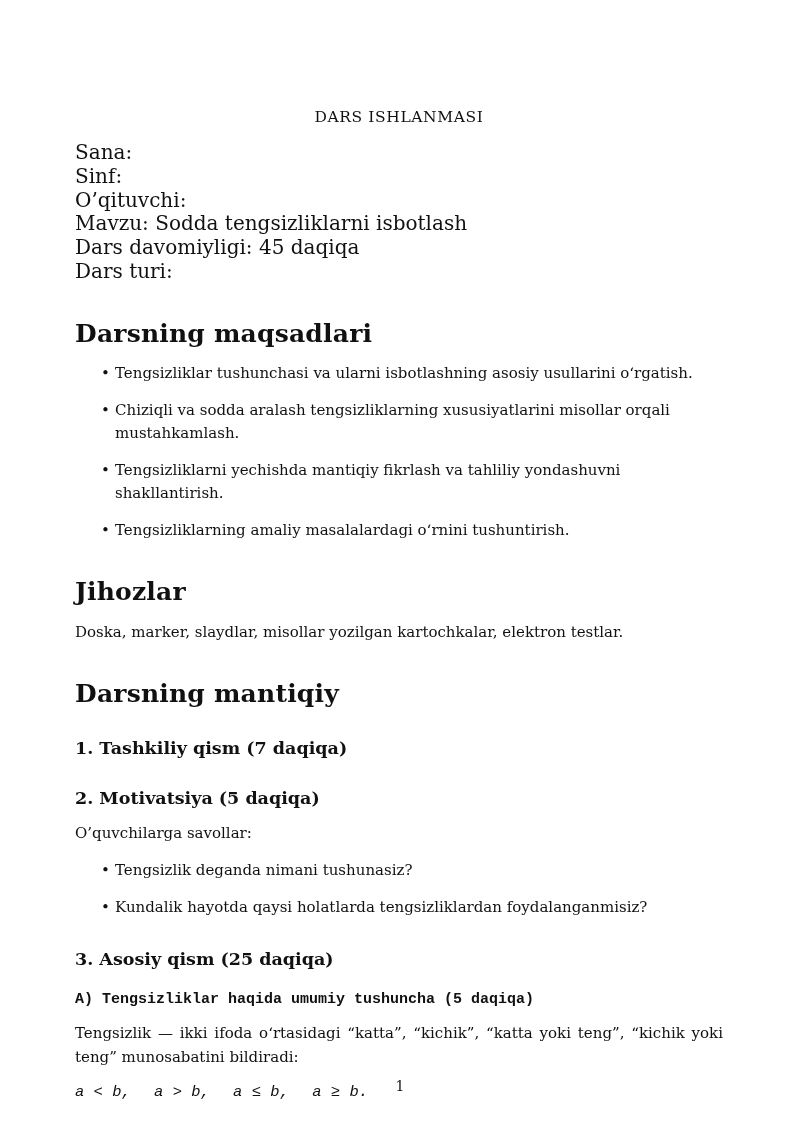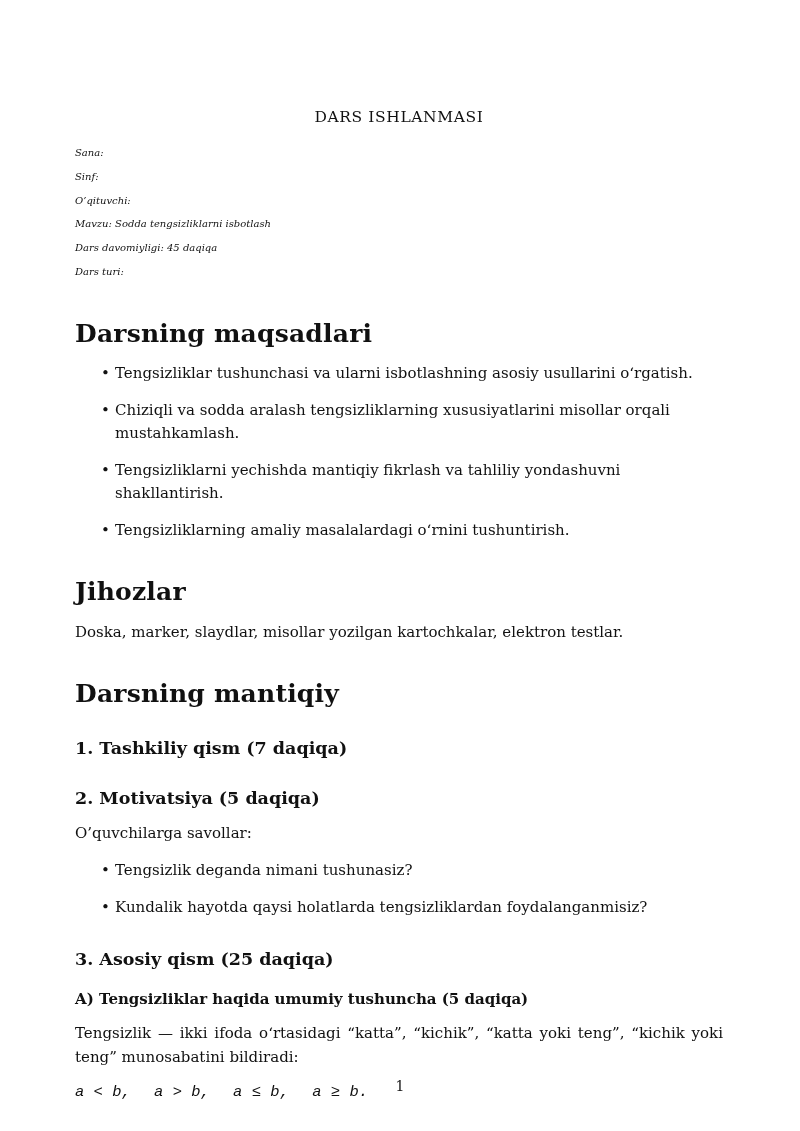--- a/index.html
+++ b/index.html
@@ -36,23 +36,22 @@
     letter-spacing: 0.6px;
     margin: 0;
     padding-top: 76px;
     font-weight: normal;
     font-family: "DejaVu Serif", "Liberation Serif", serif;
   }
 
   
   .meta {
     margin-top: 15px;
-    font-size: 10px;
+    font-size: 20px;
     line-height: 23.8px;
-    font-style: italic;
   }
   .meta-line { white-space: pre; }
 
   
   h1.section {
     font-size: 25px;
     font-weight: bold;
     margin: 36px 0 0 0;
     line-height: 1.12;
     letter-spacing: 0.2px;
@@ -61,20 +60,21 @@
     font-size: 17.5px;
     font-weight: bold;
     margin: 30px 0 0 0;
     line-height: 1.15;
   }
   h3.subsubsection {
     font-size: 15px;
     font-weight: bold;
     margin: 22px 0 0 0;
     line-height: 1.15;
+    font-family: Liberation Mono, monospace;
   }
 
   
   p.body {
     font-size: 15px;
     line-height: 24px;
     margin: 14px 0 0 0;
     text-align: justify;
     text-justify: inter-word;
   }

